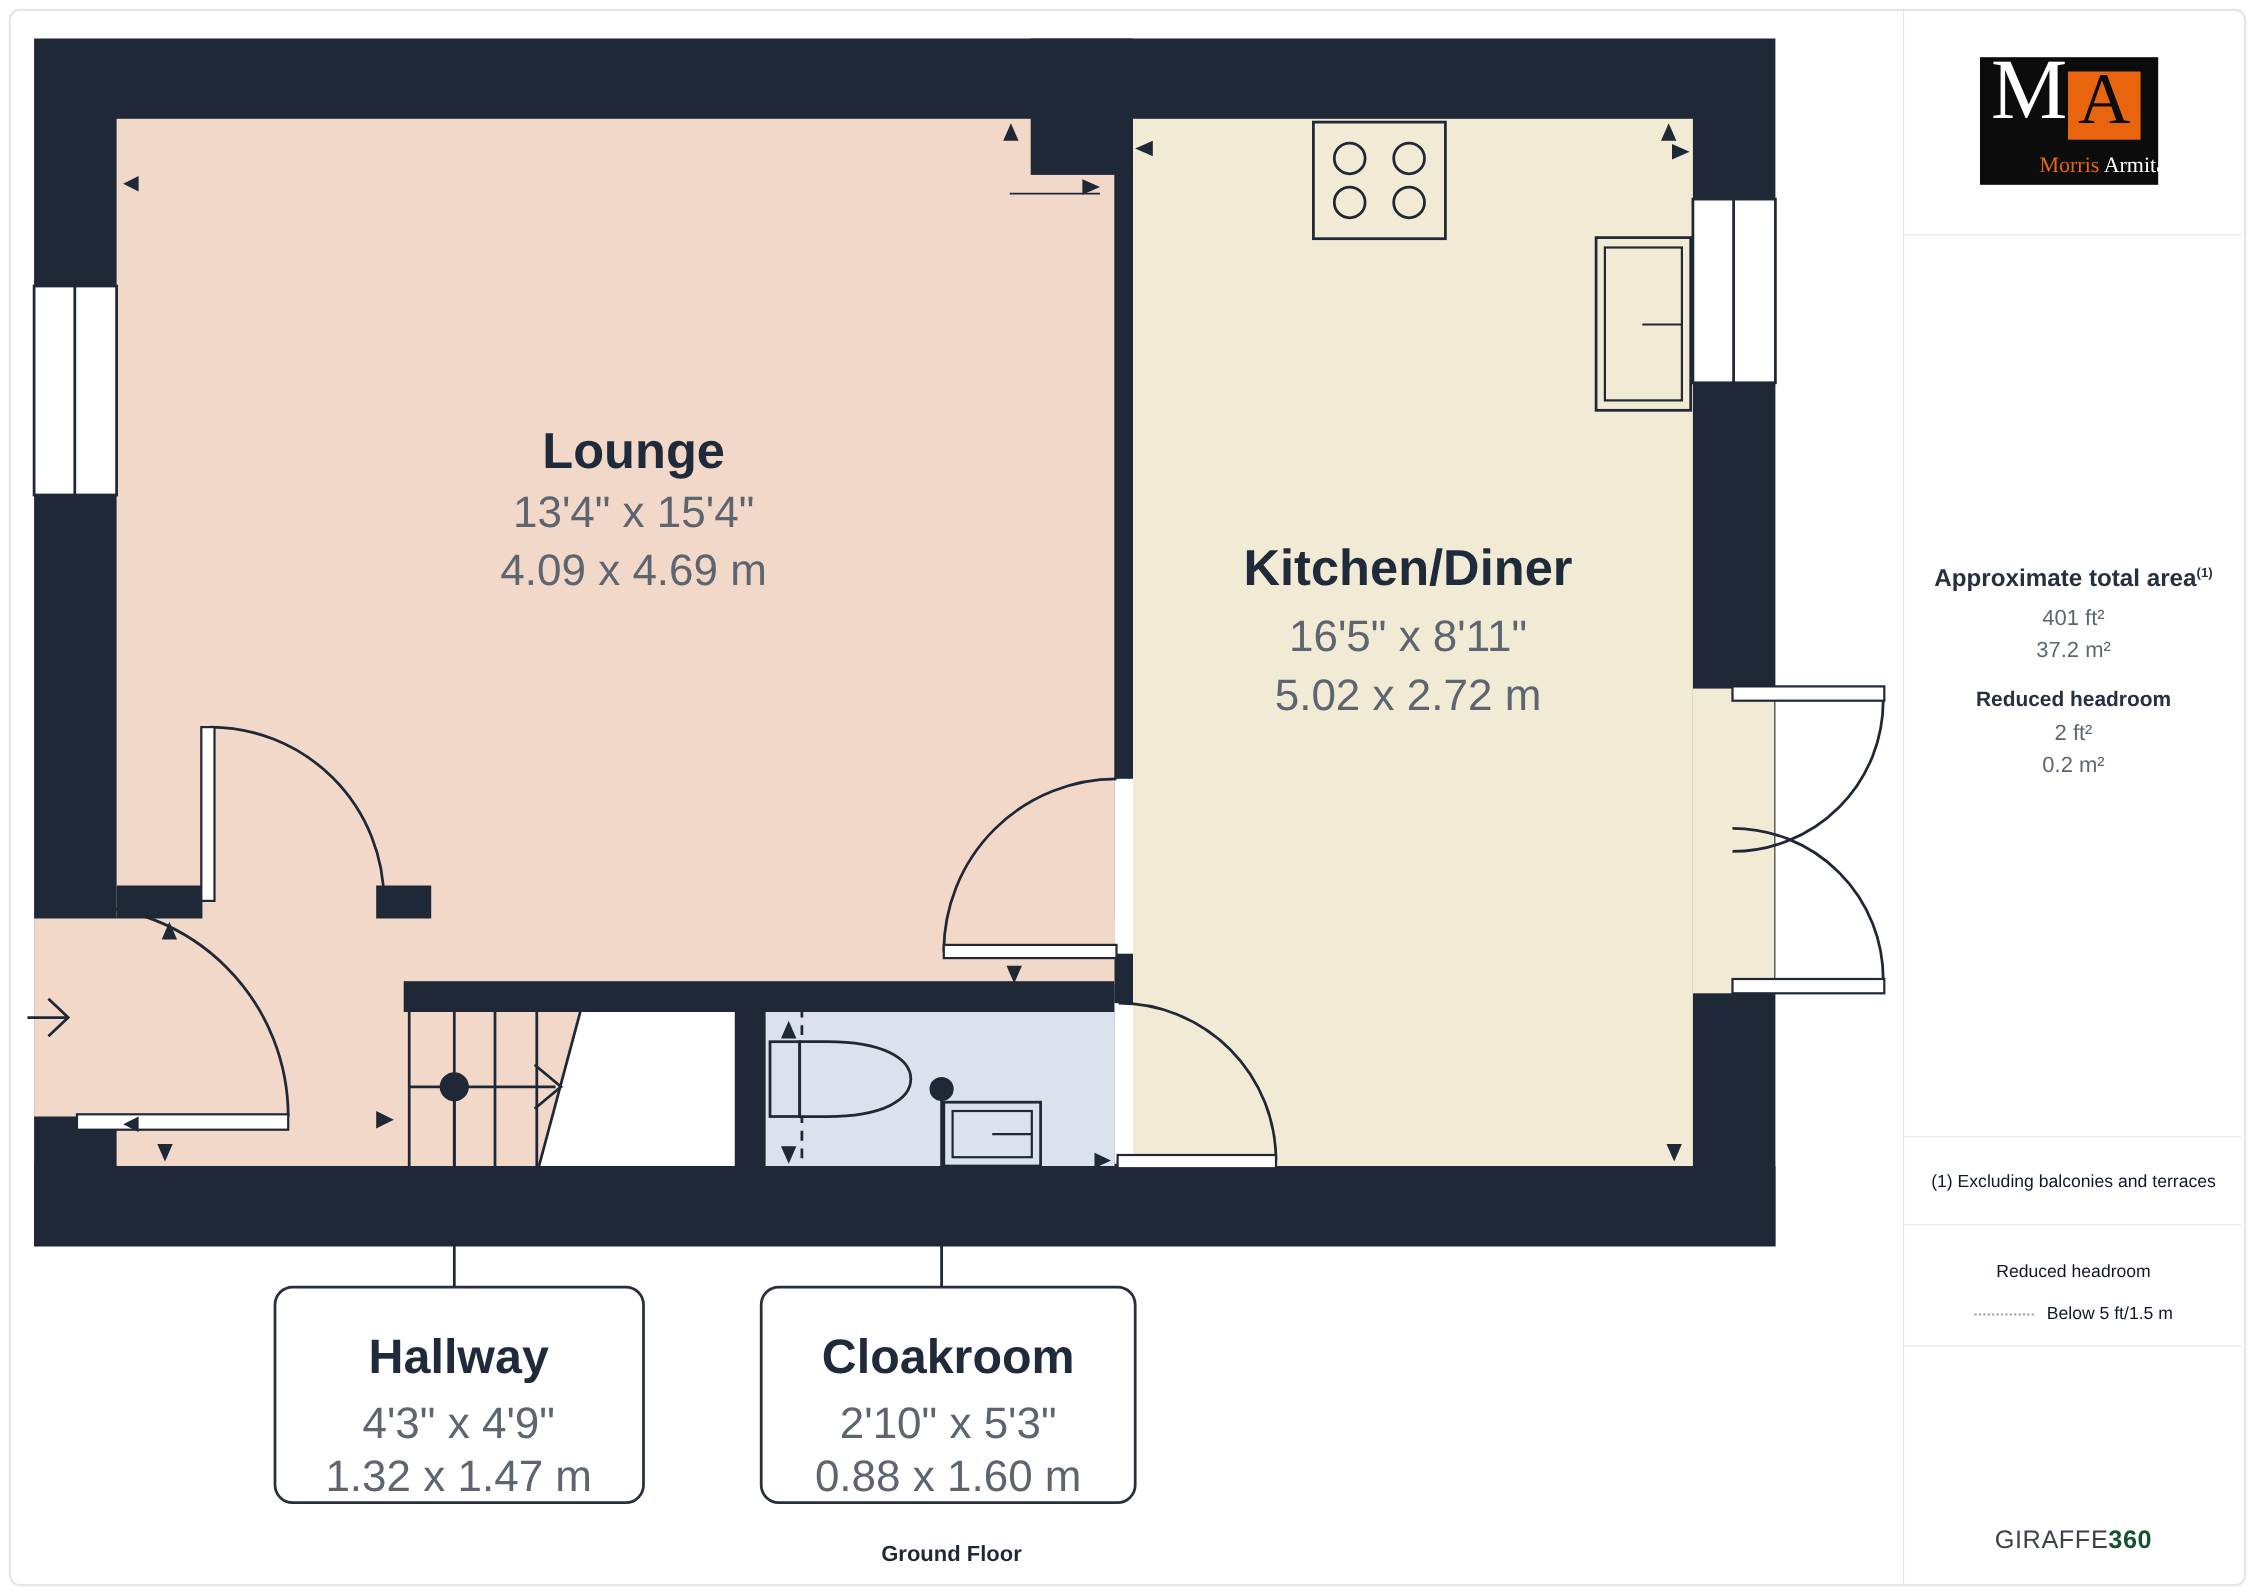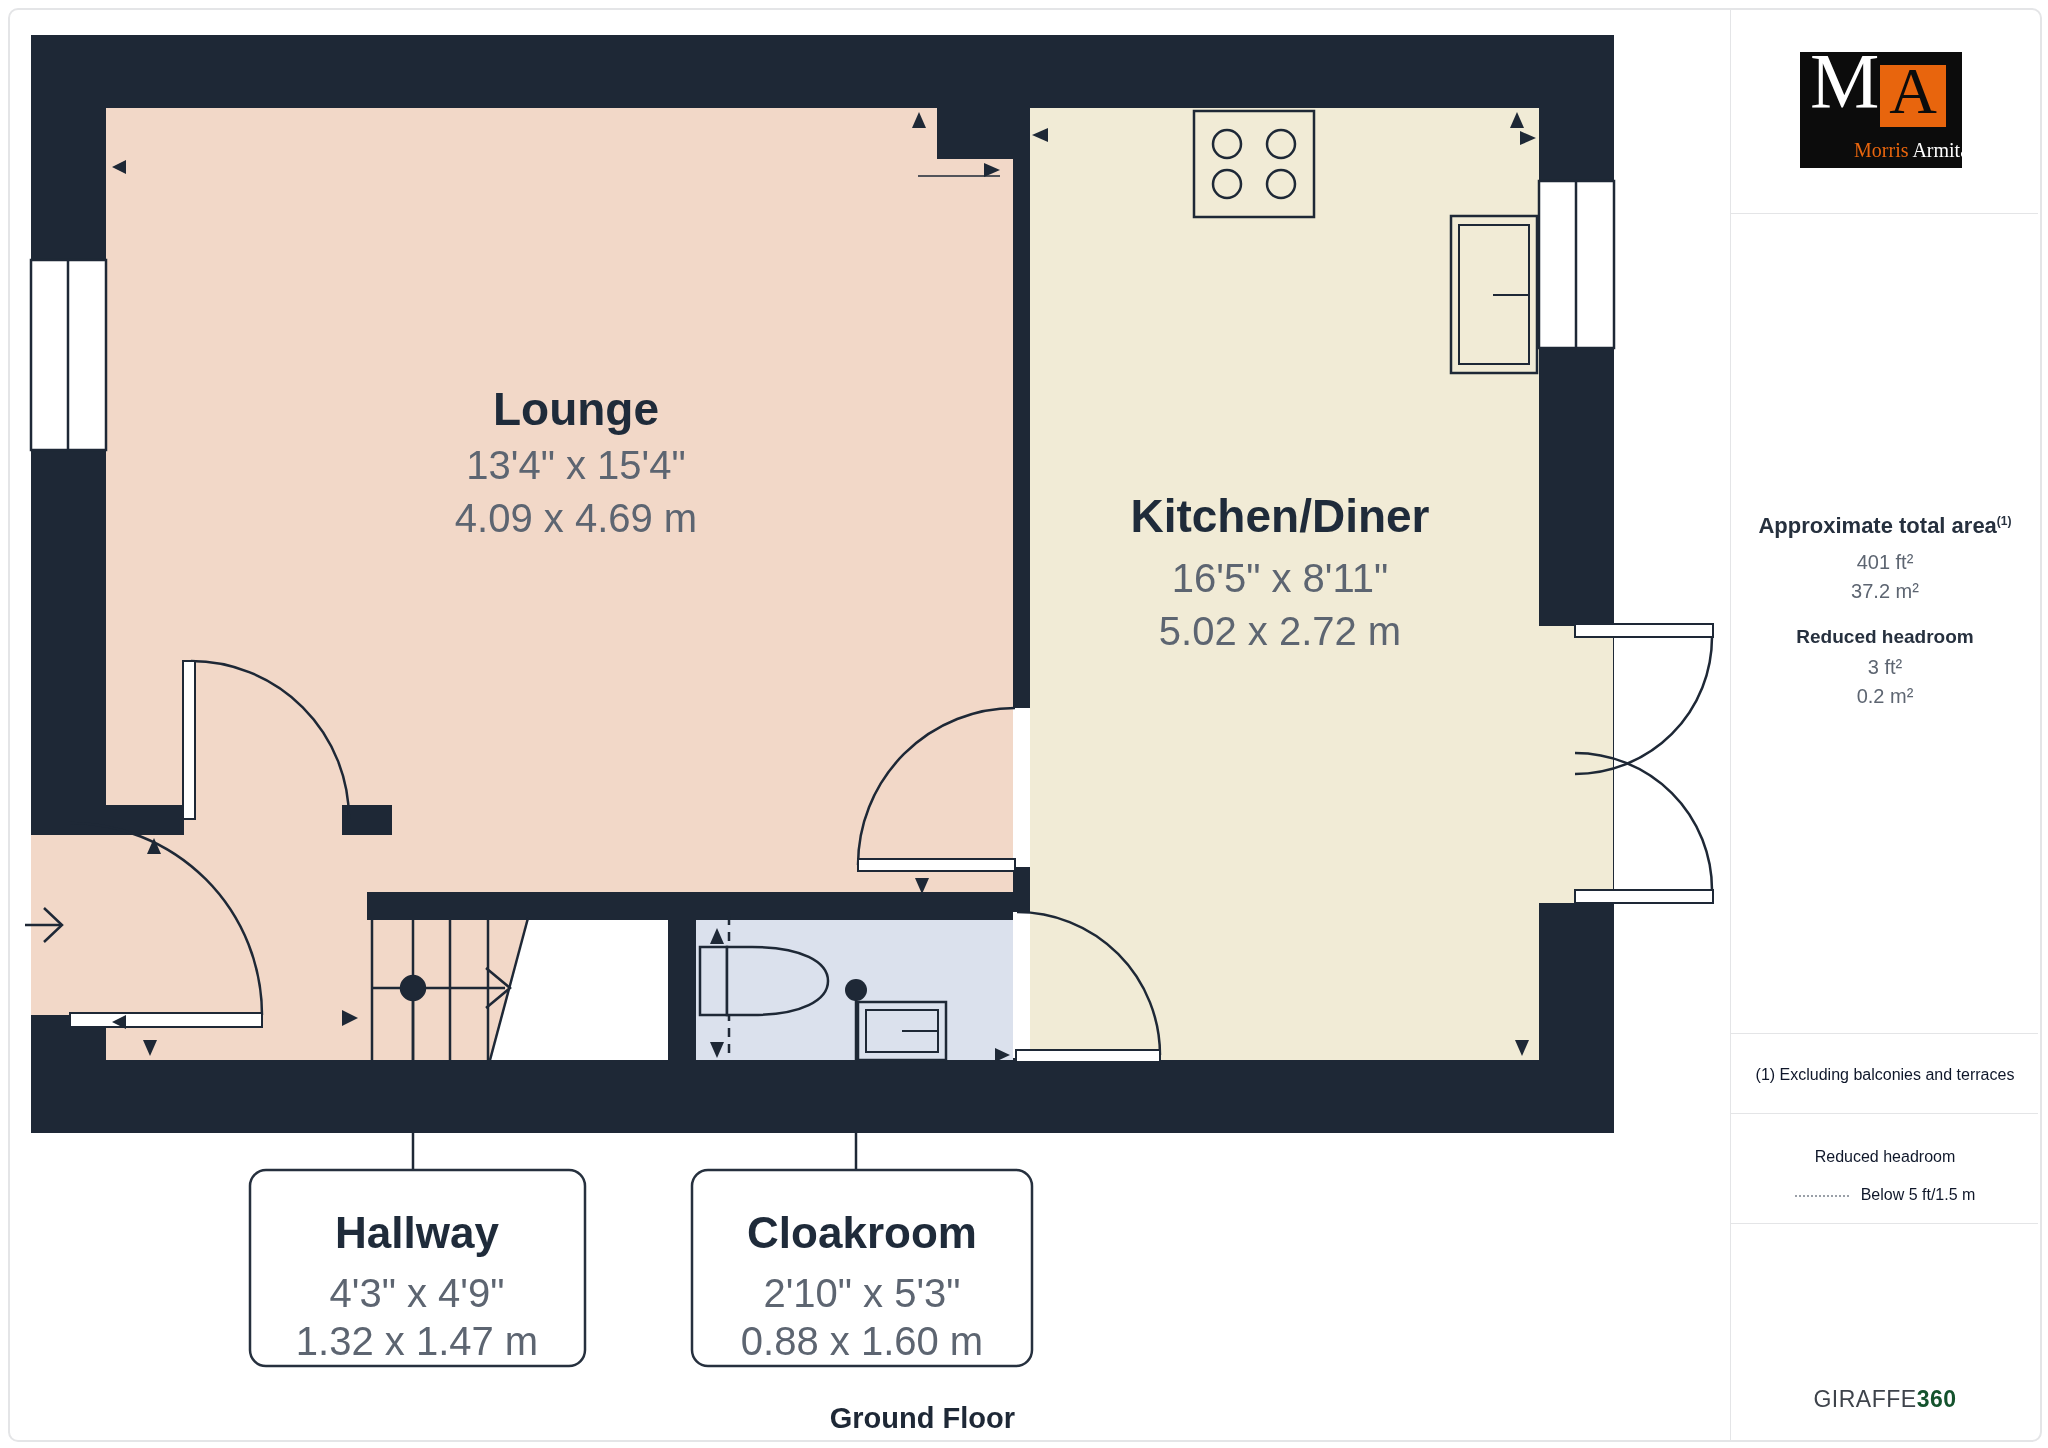--- a/index.html
+++ b/index.html
@@ -24,21 +24,21 @@
   .sb-h2{font-weight:bold;font-size:19px;color:#26303e;}
   .sb-small{font-size:16px;color:#0f172a;}
   .legend-dots{display:inline-block;width:54px;border-top:2px dotted #9aa0a8;vertical-align:middle;margin-right:12px;}
   .disclaimer{left:15px;width:280px;line-height:1.32;}
   .brand{font-size:23px;color:#3e434b;letter-spacing:0.5px;}
   .brand-bold{font-weight:bold;color:#14532d;}
   
   .room-title{font-weight:bold;font-size:46px;fill:#1f2b3a;}
   .room-dim{font-size:40px;fill:#5d6571;}
   .box-title{font-weight:bold;font-size:44px;fill:#1f2b3a;}
-  .floor-label{position:absolute;left:715px;top:1402px;width:300px;text-align:right;font-size:29px;font-weight:bold;color:#1e2836;}
+  .floor-label{position:absolute;left:715px;top:1402px;width:300px;text-align:center;font-size:20px;font-weight:bold;color:#1e2836;}
 </style>
 </head>
 <body>
 
 <div class="page">
 
   <svg class="plan-svg" width="1730" height="1448" viewBox="0 0 1730 1448">
 
     <g>
       <rect x="31" y="35" width="1583" height="1098" fill="#1e2836"></rect>
@@ -205,21 +205,21 @@
 
     <div class="sb-divider" style="top:205px"></div>
 
     <div class="sb-text sb-h1" style="top:505px">
       <span>Approximate total area</span><span class="sb-sup">(1)</span>
     </div>
     <div class="sb-text sb-val" style="top:543px">401 ft²</div>
     <div class="sb-text sb-val" style="top:572px">37.2 m²</div>
 
     <div class="sb-text sb-h2" style="top:618px">Reduced headroom</div>
-    <div class="sb-text sb-val" style="top:648px">3 ft²</div>
+    <div class="sb-text sb-val" style="top:648px">2 ft²</div>
     <div class="sb-text sb-val" style="top:677px">0.2 m²</div>
 
     <div class="sb-divider" style="top:1025px"></div>
     <div class="sb-text sb-small" style="top:1058px">(1) Excluding balconies and terraces</div>
 
     <div class="sb-divider" style="top:1105px"></div>
     <div class="sb-text sb-small" style="top:1140px">Reduced headroom</div>
     <div class="sb-text sb-small" style="top:1178px">
       <span class="legend-dots"></span><span>Below 5 ft/1.5 m</span>
     </div>

